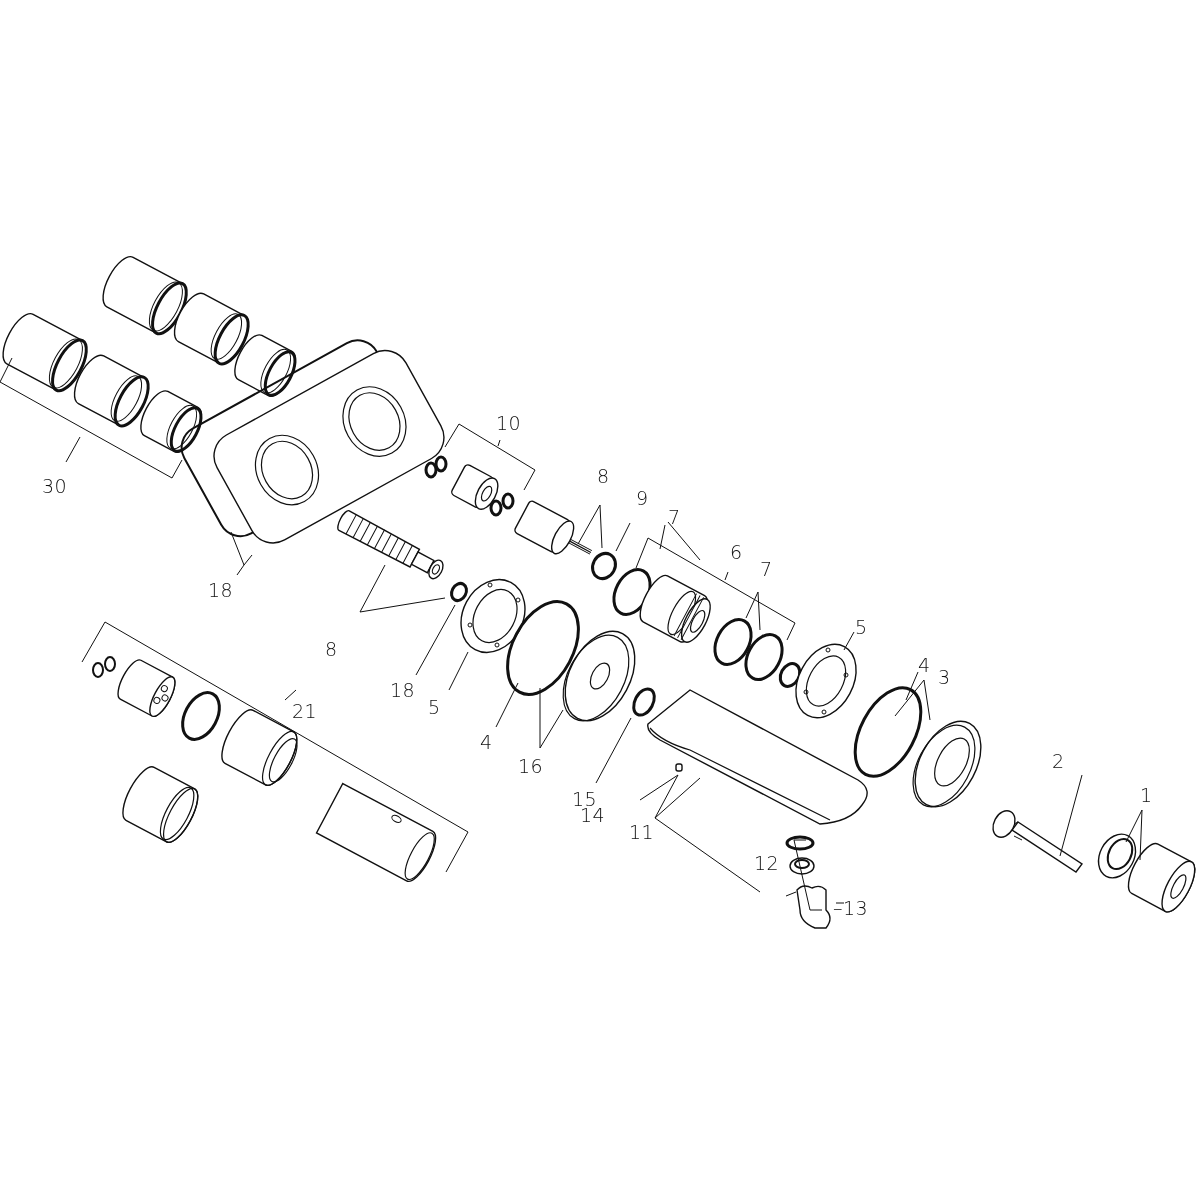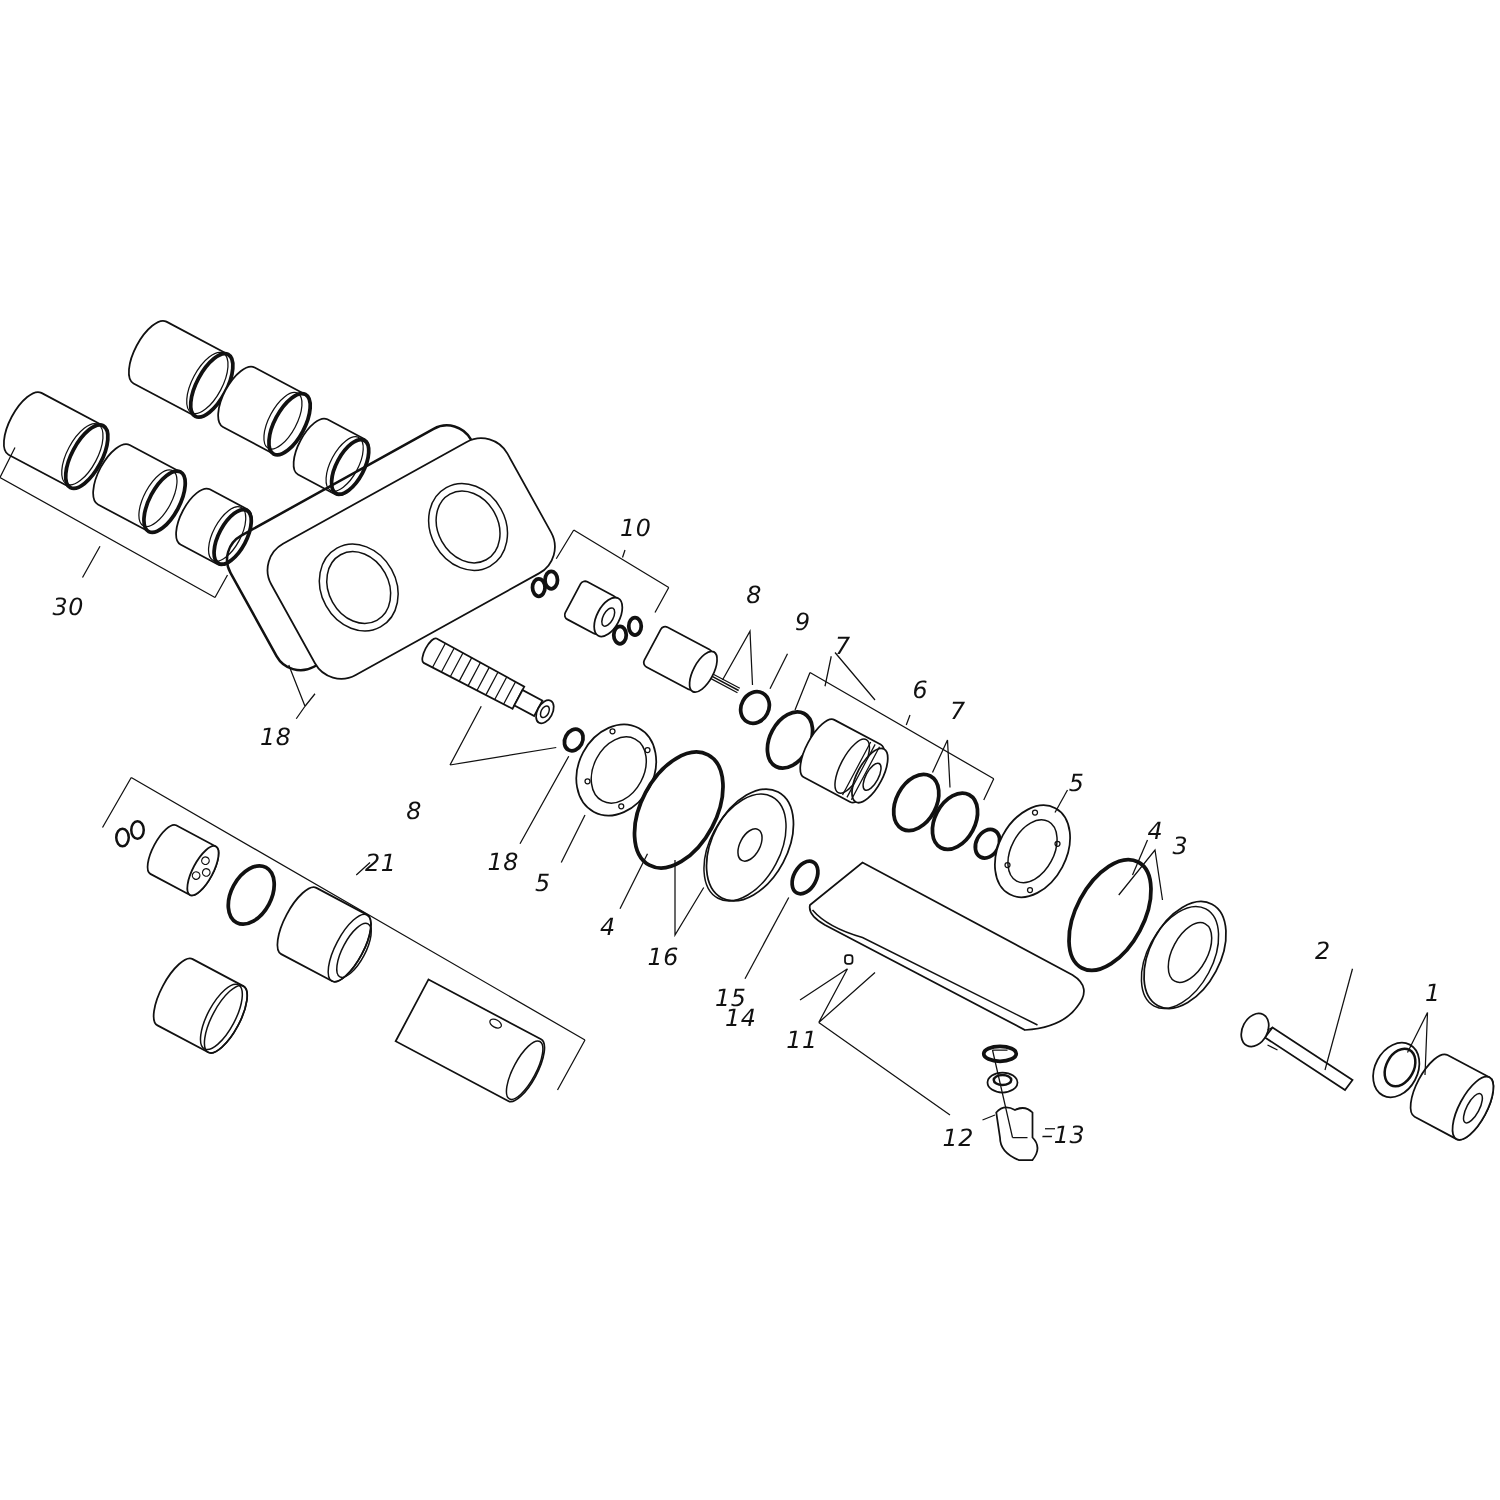--- a/index.html
+++ b/index.html
@@ -4,21 +4,21 @@
 <style>
   html,body{margin:0;padding:0;background:#fff;}
   body{width:1200px;height:1200px;overflow:hidden;font-family:"DejaVu Sans",sans-serif;}
   #stage{position:relative;width:1200px;height:1200px;}
   svg{position:absolute;left:0;top:0;}
   .ln{stroke:#111;stroke-width:1.2;fill:none;}
   .thin{stroke:#111;stroke-width:1;fill:none;}
   .bold{stroke:#111;stroke-width:3;fill:none;}
   .med{stroke:#111;stroke-width:2;fill:none;}
   .wf{stroke:#111;stroke-width:1.4;fill:#fff;}
-  .lbl{position:absolute;font-family:"DejaVu Sans",sans-serif;font-size:19px;font-weight:300;color:#111;line-height:1;letter-spacing:0.5px;font-style:italic;}
+  .lbl{position:absolute;font-family:"DejaVu Sans",sans-serif;font-size:19px;font-weight:300;color:#111;line-height:1;letter-spacing:0.5px;}
 </style>
 </head>
 <body>
 
 <div id="stage">
 <svg width="1200" height="1200" viewBox="0 0 1200 1200">
 
   <g>
 
     <g transform="translate(150,298) rotate(28)">
@@ -243,23 +243,23 @@
 <span class="lbl" style="left:480px;top:733px">4</span>
 <span class="lbl" style="left:855px;top:618px">5</span>
 <span class="lbl" style="left:428px;top:698px">5</span>
 <span class="lbl" style="left:730px;top:543px">6</span>
 <span class="lbl" style="left:668px;top:508px">7</span>
 <span class="lbl" style="left:760px;top:560px">7</span>
 <span class="lbl" style="left:597px;top:467px">8</span>
 <span class="lbl" style="left:636px;top:489px">9</span>
 <span class="lbl" style="left:496px;top:414px">10</span>
 <span class="lbl" style="left:629px;top:823px">11</span>
-<span class="lbl" style="left:754px;top:902px">12</span>
+<span class="lbl" style="left:754px;top:854px">12</span>
 <span class="lbl" style="left:833px;top:899px">–13</span>
 <span class="lbl" style="left:580px;top:806px">14</span>
 <span class="lbl" style="left:572px;top:790px">15</span>
 <span class="lbl" style="left:518px;top:757px">16</span>
 <span class="lbl" style="left:325px;top:640px">8</span>
 <span class="lbl" style="left:390px;top:681px">18</span>
 <span class="lbl" style="left:208px;top:581px">18</span>
 <span class="lbl" style="left:42px;top:477px">30</span>
-<span class="lbl" style="left:292px;top:682px">21</span>
+<span class="lbl" style="left:292px;top:702px">21</span>
 </div>
 
 </body></html>

